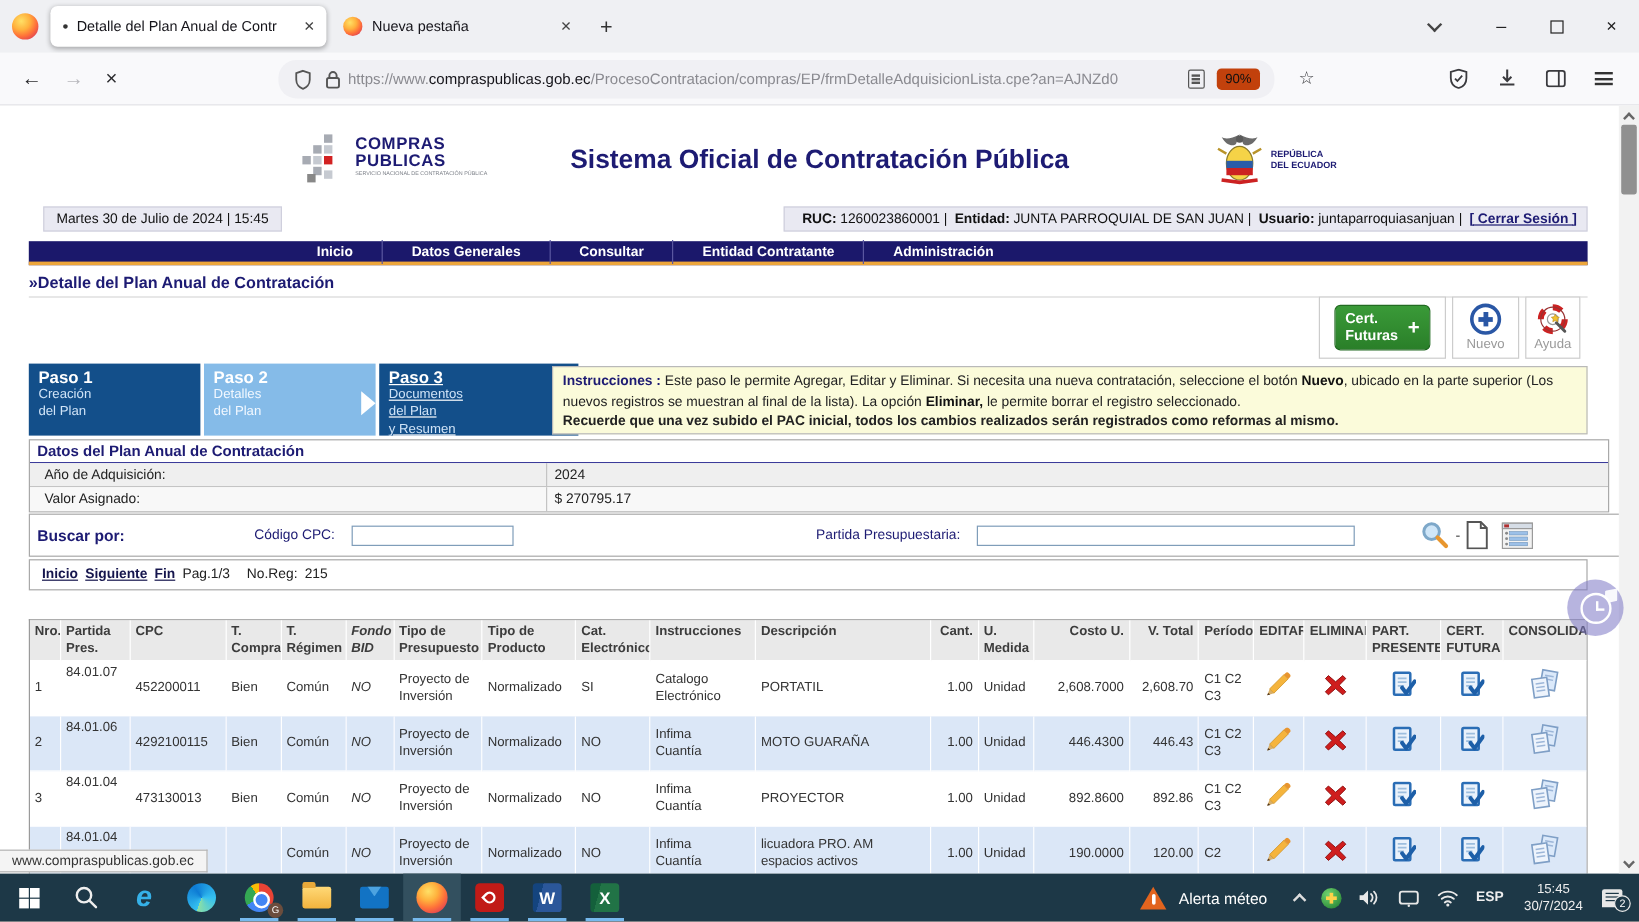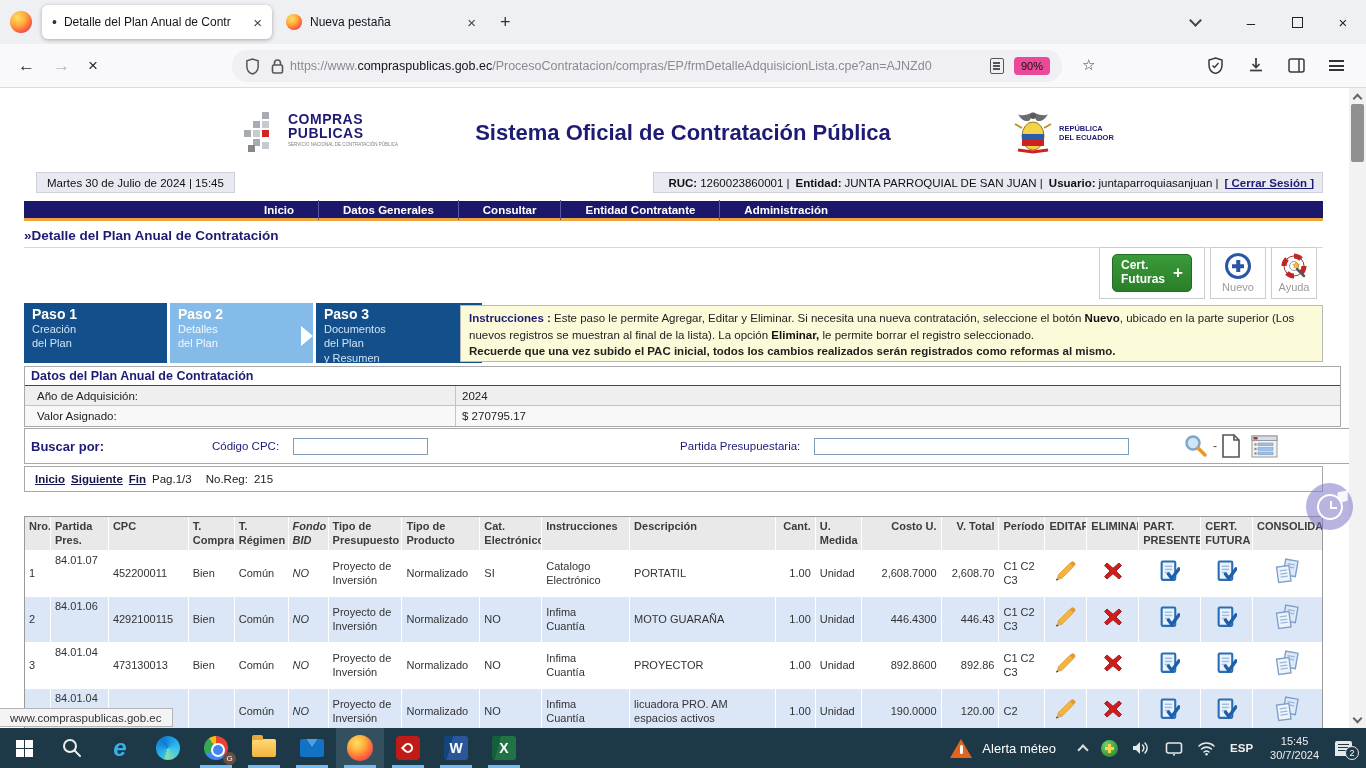--- a/index.html
+++ b/index.html
@@ -27,31 +27,31 @@
   #toolbar{position:absolute;left:0;top:44px;width:1366px;height:44px;background:#f9f9fb;border-bottom:1px solid #dcdce1;display:flex;align-items:center;}
   .navbtn{font-size:17px;color:#2b2b2e;margin-left:18px;}
   .navbtn.disabled{color:#b7b7bc;}
   #urlbar{position:absolute;left:232px;top:6px;width:830px;height:32px;background:#f0f0f4;border-radius:15px;display:flex;align-items:center;padding:0 8px;}
   .shield-ico,.lock-ico{width:15px;height:17px;margin:0 5px;}
   .url-text{flex:1;font-size:12.5px;white-space:nowrap;overflow:hidden;}
   .url-scheme,.url-path{color:#8a8a90;}
   .url-domain{color:#15141a;}
   .reader-ico{width:14px;height:16px;border:1.5px solid #555;border-radius:2px;margin:0 6px;position:relative;}
   .reader-ico::before{content:"";position:absolute;left:2px;top:3px;width:7px;height:1.5px;background:#555;box-shadow:0 3px 0 #555,0 6px 0 #555;}
-  .zoom-pill{background:#ec4899;border-radius:4px;font-size:11px;color:#111;padding:3px 7px;margin:0 4px;}
+  .zoom-pill{background:#c2410c;border-radius:4px;font-size:11px;color:#111;padding:3px 7px;margin:0 4px;}
   .star{font-size:15px;color:#3a3a3e;margin:0 14px 0 10px;}
   #toolbar-right{margin-left:auto;display:flex;align-items:center;gap:24px;margin-right:22px;}
   #toolbar-right svg{display:block;}
   .hamburger{width:15px;height:11px;border-top:2px solid #333;border-bottom:2px solid #333;position:relative;}
   .hamburger::before{content:"";position:absolute;left:0;top:2.6px;width:100%;height:2px;background:#333;}
 
   
   #page{position:absolute;left:0;top:88px;width:1366px;height:640px;background:#fff;overflow:hidden;}
   
-  #cp-logo{position:absolute;left:244px;top:24px;display:flex;gap:6px;}
+  #cp-logo{position:absolute;left:252px;top:24px;display:flex;gap:6px;}
   .pix{width:38px;height:40px;position:relative;}
   .pix i{position:absolute;width:7px;height:7px;background:#a7abb3;}
   .logo-text{line-height:1;}
   .logo-text .l1{font-weight:bold;font-size:14px;color:#1d1b73;letter-spacing:.5px;}
   .logo-tag{font-size:4.5px;color:#7b7f87;margin-top:3px;}
   #site-title{position:absolute;left:0;top:32px;width:100%;text-align:center;font-size:22px;font-weight:bold;color:#1d1b73;}
   #arms{position:absolute;left:1012px;top:22px;display:flex;align-items:center;gap:5px;}
   .rep-text{font-size:7.5px;font-weight:bold;color:#1d1b73;line-height:1.2;}
   
   #datebox{position:absolute;left:36px;top:84px;height:21px;background:#e9e9f2;border:1px solid #cfcfdd;font-size:11.5px;color:#111;display:flex;align-items:center;padding:0 10px;}
@@ -334,21 +334,21 @@
         <div class="step dark" style="left: 24px; width: 143px;">
           <div class="st">Paso 1</div>
           <div class="ss">Creación
 del Plan</div>
         </div>
         <div class="step light" style="left: 170px; width: 143px;">
           <div class="st">Paso 2</div>
           <div class="ss">Detalles
 del Plan</div>
         </div>
-        <div class="step dark" style="left: 316px; width: 166px;">
+        <div class="step dark" style="left: 316px; width: 166px; text-decoration: underline;">
           <div class="st">Paso 3</div>
           <div class="ss">Documentos
 del Plan
 y Resumen</div>
         </div>
         <div class="step-arrow" style="left: 301px;"></div>
       </div>
 
     <div id="instructions">
       <span class="ilabel">Instrucciones :</span><span> Este paso le permite Agregar, Editar y Eliminar. Si necesita una nueva contratación, seleccione el botón </span><b>Nuevo</b><span>, ubicado en la parte superior (Los nuevos registros se muestran al final de la lista). La opción </span><b>Eliminar,</b><span> le permite borrar el registro seleccionado.</span>

